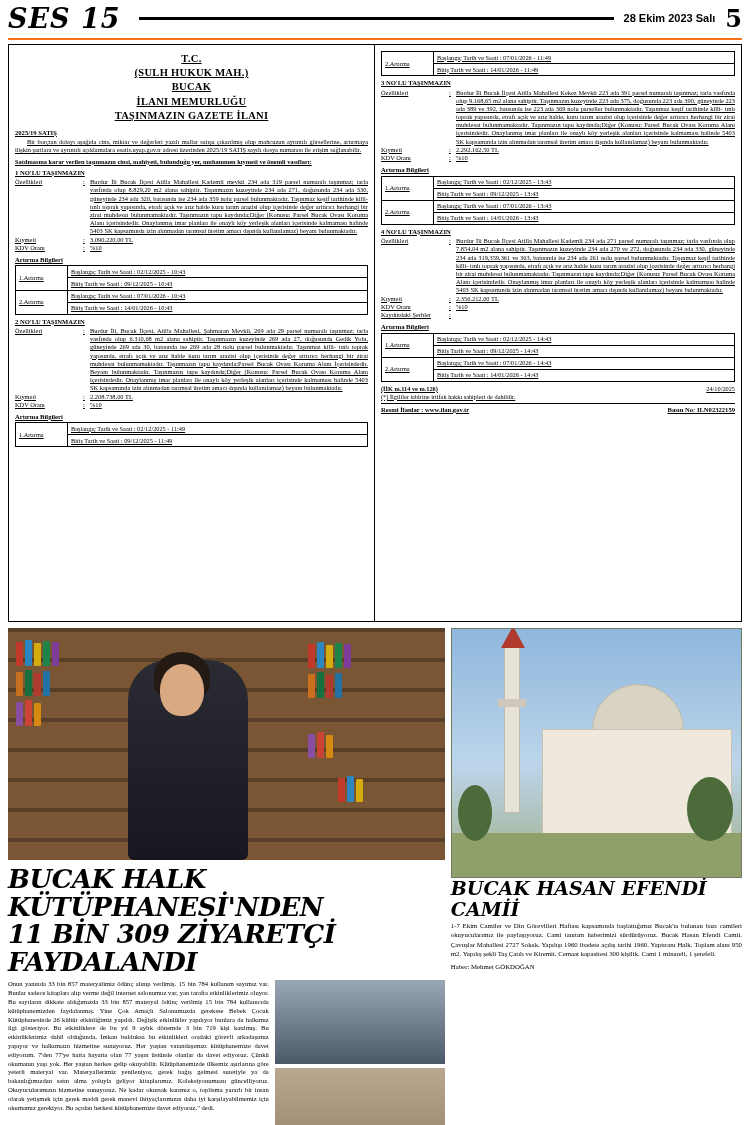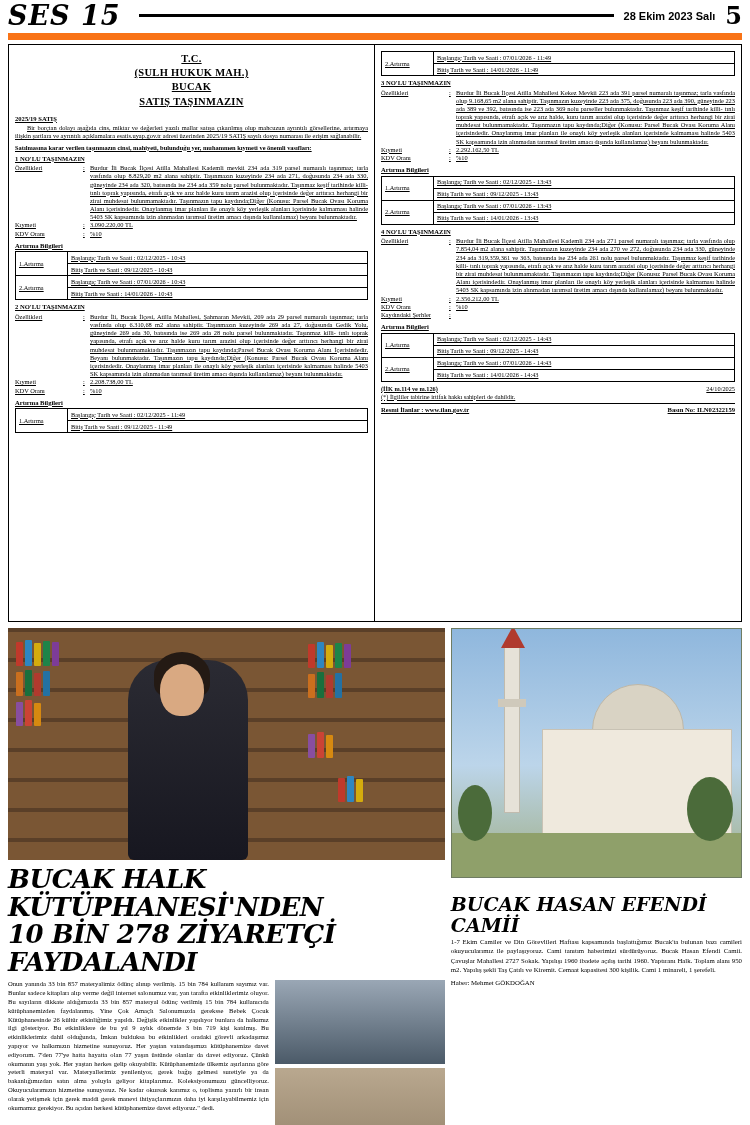--- a/index.html
+++ b/index.html
@@ -8,21 +8,21 @@
     width:750px; height:1125px;
     background:#ffffff;
     font-family:"Liberation Serif", serif;
     color:#000;
     position:relative;
     overflow:hidden;
   }
   .page { width:750px; height:1125px; position:relative; padding:6px 8px 0 8px; }
 
   
-  .masthead { display:flex; align-items:center; height:34px; border-bottom:7px solid #f97316; padding-bottom:8px; }
+  .masthead { display:flex; align-items:center; height:34px; border-bottom:2px solid #f97316; padding-bottom:8px; }
   .logo {
     font-family:"DejaVu Serif", serif;
     font-weight:bold; font-style:italic;
     font-size:27px; letter-spacing:1px;
     padding-right:8px;
   }
   .mast-rule { flex:1; border-top:3px solid #000; margin:0 10px; height:0; }
   .mast-date { font-family:"Liberation Sans", sans-serif; font-size:11px; font-weight:bold; }
   .mast-page { font-family:"DejaVu Serif", serif; font-weight:bold; font-size:24px; margin-left:10px; }
 
@@ -121,21 +121,22 @@
     <div class="mast-page">5</div>
   </div>
 
   <div class="legal">
 
     <div class="col col-left">
       <div class="legal-title">
         <div>T.C.</div>
         <div>(SULH HUKUK MAH.)</div>
         <div>BUCAK</div>
-        <div>SATIŞ TAŞINMAZIN</div>
+        <div>İLANI MEMURLUĞU</div>
+        <div>TAŞINMAZIN GAZETE İLANI</div>
       </div>
 
       <div class="hdr">2025/19 SATIŞ</div>
       <p class="para indent">Bir borçtan dolayı aşağıda cins, miktar ve değerleri yazılı mallar satışa çıkarılmış olup mahcuzun ayrıntılı görsellerine, artırmaya ilişkin şartlara ve ayrıntılı açıklamalara esatis.uyap.gov.tr adresi üzerinden 2025/19 SATIŞ sayılı dosya numarası ile erişim sağlanabilir.</p>
       <p class="para bold">Satılmasına karar verilen taşınmazın cinsi, mahiyeti, bulunduğu yer, muhammen kıymeti ve önemli vasıfları:</p>
 
       <div class="sub-hdr">1 NO'LU TAŞINMAZIN</div>
       <div class="kv">
         <div class="k">Özellikleri</div>
         <div class="sep">:</div>
@@ -337,21 +338,21 @@
           <div class="book" style="left:339px; top:148px; height:26px; background:#2e86c1;"></div>
           <div class="book" style="left:348px; top:151px; height:23px; background:#d4ac0d;"></div>
         </div>
         <div class="person"></div>
         <div class="hair"></div>
         <div class="head"></div>
       </div>
 
       <div class="headline">
         <span class="l2">BUCAK HALK KÜTÜPHANESİ'NDEN</span>
-        <span class="l2">10 BİN 278 ZİYARETÇİ FAYDALANDI</span>
+        <span class="l2">11 BİN 309 ZİYARETÇİ FAYDALANDI</span>
       </div>
 
       <div class="article">
         <div class="txt">
           <p>Onun yanında 33 bin 857 materyalimiz ödünç alınıp verilmiş. 15 bin 784 kullanım sayımız var. Bunlar sadece kitapları alıp verme değil internet salonumuz var, yan tarafta etkinliklerimiz oluyor. Bu sayıların dikkate aldığımızda 33 bin 857 materyal ödünç verilmiş 15 bin 784 kullanıcıda kütüphanemizden faydalanmış. Yine Çok Amaçlı Salonumuzda gereksse Bebek Çocuk Kütüphanesinde 26 kültür etkinliğimiz yapıldı. Değişik etkinlikler yapılıyor bunlara da halkımız ilgi gösteriyor. Bu etkinliklere de bu yıl 9 aylık dönemde 3 bin 719 kişi katılmış. Bu etkinliklerimiz dahil olduğunda, İmkan bulduksa bu etkinlikleri oradaki görevli arkadaşımız yapıyor ve halkımızın hizmetine sunuyoruz. Her yaştan vatandaşımızı kütüphanemize davet ediyorum. 7'den 77'ye hatta hayatta olan 77 yaşın üstünde olanlar da davet ediyoruz. Çünkü okumanın yaşı yok. Her yaştan herkes gelip okuyabilir. Kütüphanemizde ülkemiz aşırlarına göre yeterli materyal var. Materyallerimiz yenileniyor, gerek bağış gelmesi suretiyle ya da bakanlığımızdan satın alma yoluyla geliyor kitaplarımız. Koleksiyonumuzu güncelliyoruz. Okuyucularımızın hizmetine sunuyoruz. Ne kadar okursak karımız o, toplisma yararlı bir insan olarak yetişmek için gerek maddi gerek manevi ihtiyaçlarımızın daha iyi karşılayabilmemiz için okumamız gerekiyor. Bu açıdan herkesi kütüphanemize davet ediyoruz." dedi.</p>
         </div>
         <div class="mini-photos">
           <div class="mini m1"></div>
           <div class="mini m2"></div>
         </div>
@@ -362,21 +363,21 @@
       <div class="photo mosque">
         <div class="minaret"></div>
         <div class="balcony"></div>
         <div class="dome"></div>
         <div class="body"></div>
         <div class="ground"></div>
         <div class="tree" style="left:6px;"></div>
         <div class="tree" style="right:8px; width:46px; height:64px;"></div>
       </div>
 
-      <div class="mosque-title" style="margin-top:16px">BUCAK HASAN EFENDİ CAMİİ</div>
+      <div class="mosque-title" style="margin-top:0">BUCAK HASAN EFENDİ CAMİİ</div>
 
       <div class="mosque-body">
         <p>1-7 Ekim Camiler ve Din Görevlileri Haftası kapsamında başlattığımız Bucak'ta bulunan bazı camileri okuyucularımız ile paylaşıyoruz. Cami tanıtım haberimizi sürdürüyoruz. Bucak Hasan Efendi Camii. Çavuşlar Mahallesi 2727 Sokak. Yapılışı 1960 ibadete açılış tarihi 1960. Yaptıranı Halk. Toplam alanı 950 m2. Yapılış şekli Taş Çatılı ve Kiremit. Cemaat kapasitesi 300 kişilik. Cami 1 minareli, 1 şerefeli.</p>
         <p>Haber: Mehmet GÖKDOĞAN</p>
       </div>
     </div>
   </div>
 </div>
 
 </body></html>

